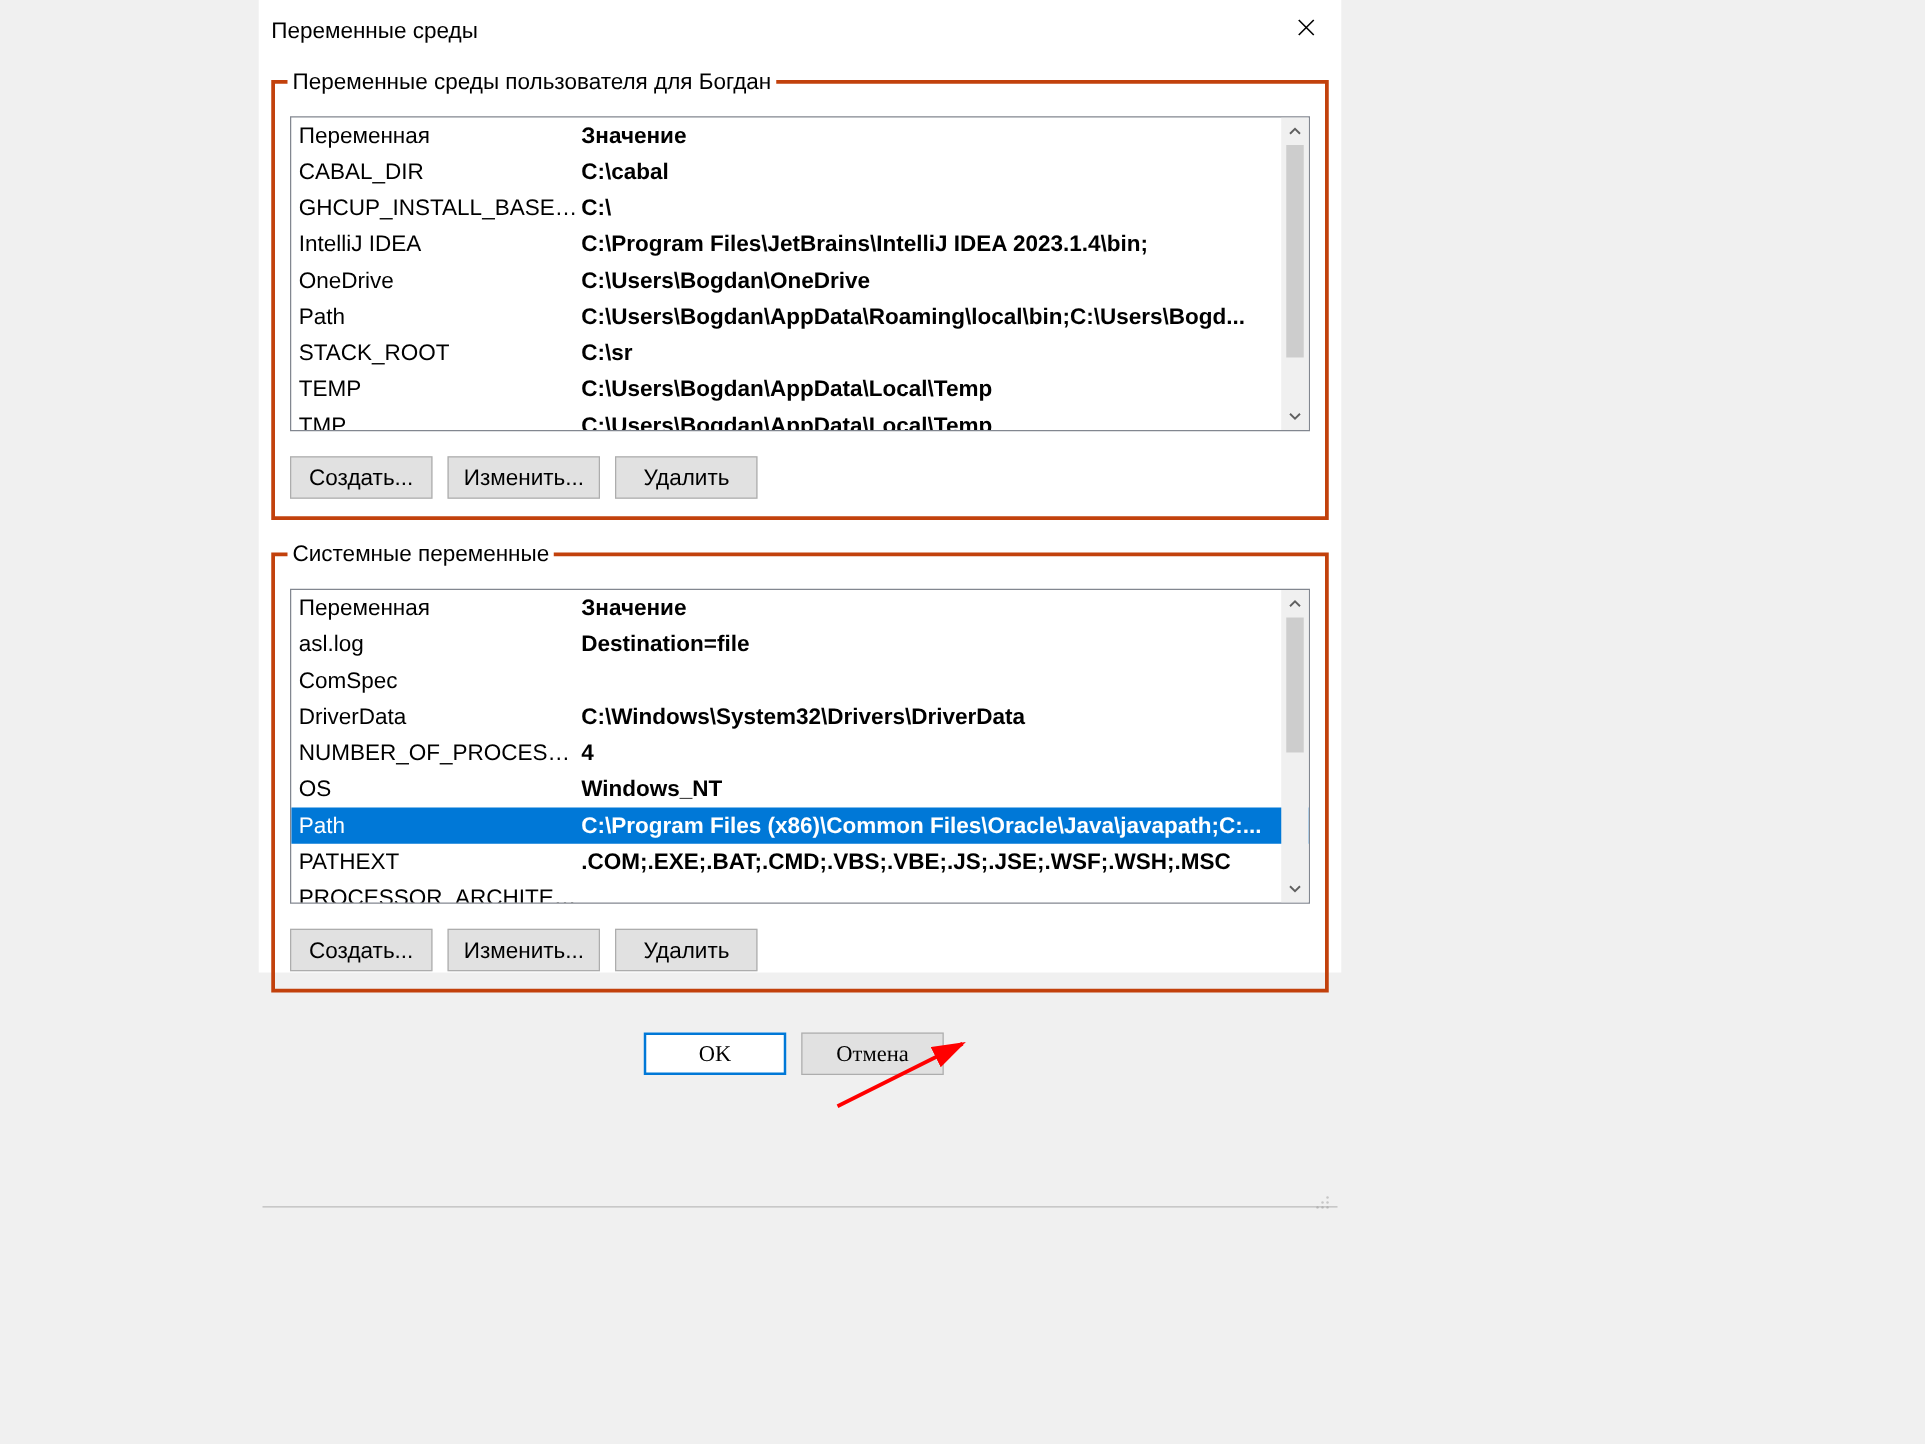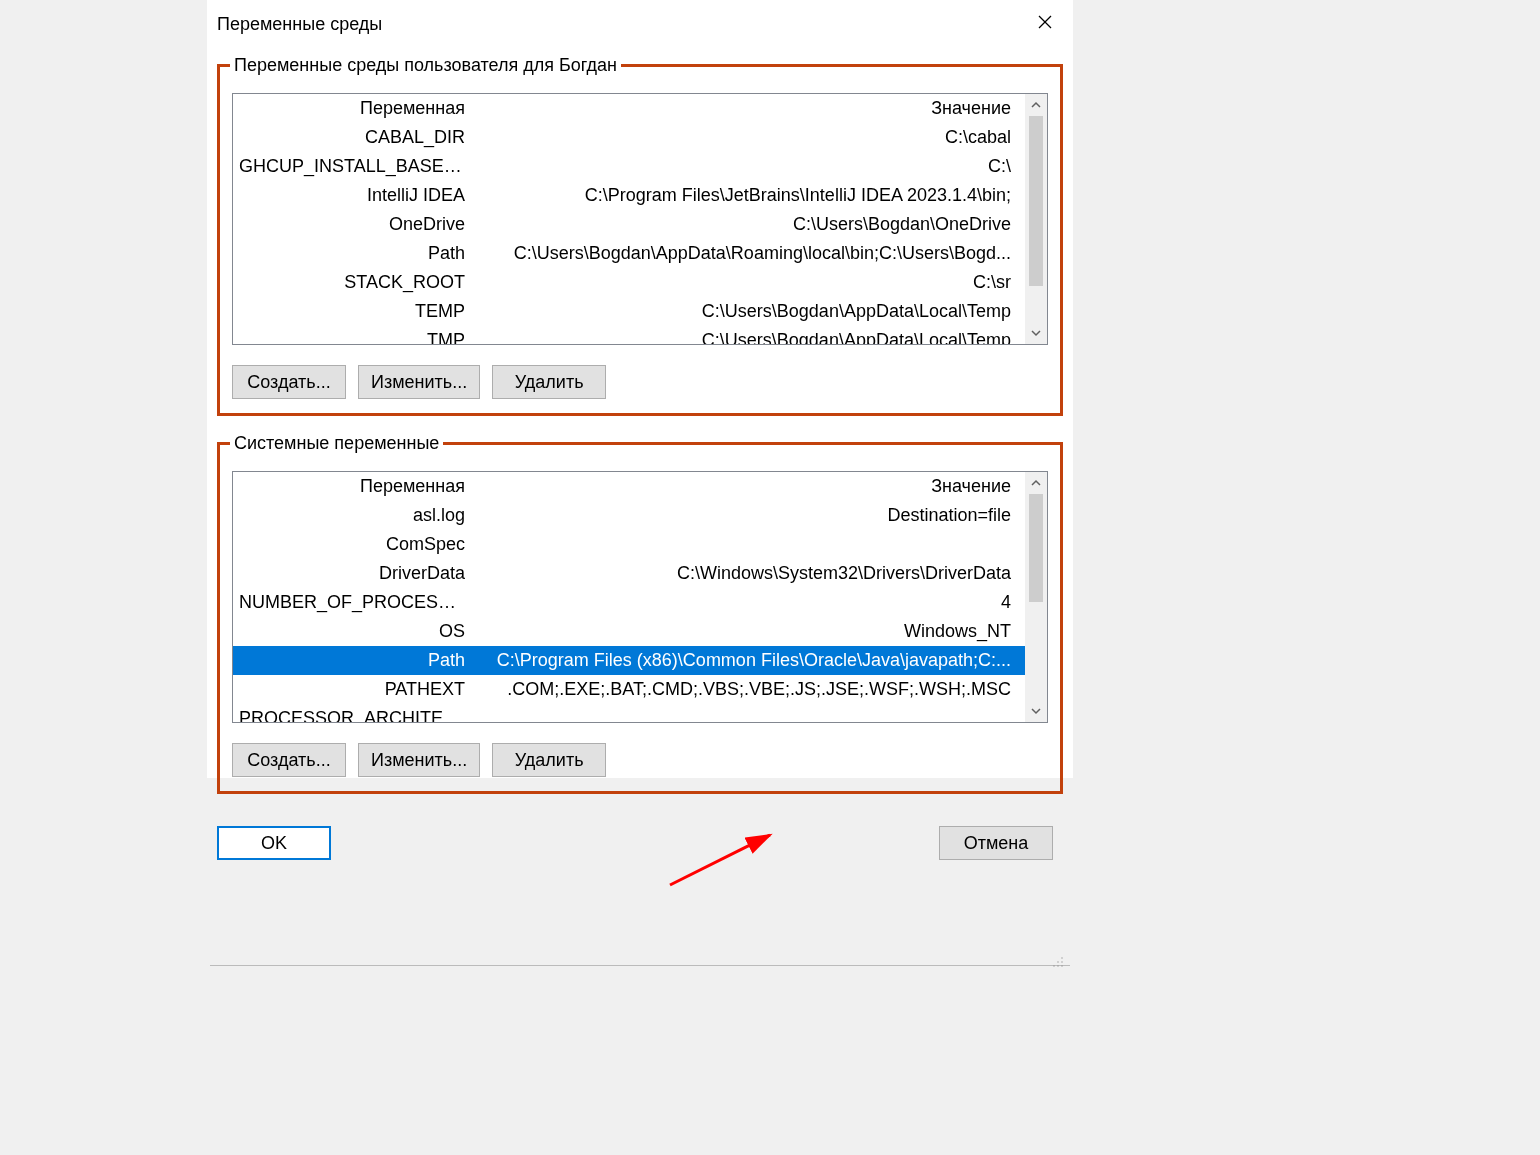--- a/index.html
+++ b/index.html
@@ -82,54 +82,54 @@
     .scroll-arrow svg { width: 10px; height: 10px; }
     .scroll-thumb {
       background: #cdcdcd;
       margin: 0 2px;
     }
     .table {
       font-size: 18px;
       line-height: 29px;
       overflow: hidden;
       height: 252px;
-      text-align: right;
     }
     .row {
       display: flex;
       white-space: nowrap;
     }
     .row.selected {
       background: #0078d7;
       color: #fff;
     }
     .col1 { width: 232px; padding-left: 6px; overflow: hidden; text-overflow: ellipsis; }
-    .col2 { flex: 1; padding-left: 0; overflow: hidden; text-overflow: ellipsis; padding-right: 36px;}
+    .col2 { flex: 1; padding-left: 0; overflow: hidden; text-overflow: ellipsis; padding-right: 36px; font-weight: bold;}
     .header-row .col1, .header-row .col2 { color: #000; }
     .button-row {
       display: flex;
       gap: 12px;
       margin-top: 20px;
     }
     .btn {
       min-width: 114px;
       height: 34px;
       background: #e1e1e1;
       border: 1px solid #adadad;
       font-size: 18px;
       font-family: inherit;
       cursor: pointer;
       padding: 0 12px;
     }
     .dialog-buttons {
       display: flex;
-      justify-content: space-between;
+      justify-content: center;
       gap: 12px;
       margin-top: 32px;
       padding-right: 10px;
+      font-family: Liberation Serif, serif;
     }
     .btn.primary {
       background: #fff;
       border: 2px solid #0078d7;
     }
     .arrow-overlay {
       position: absolute;
       pointer-events: none;
       left: 665px;
       top: 830px;

